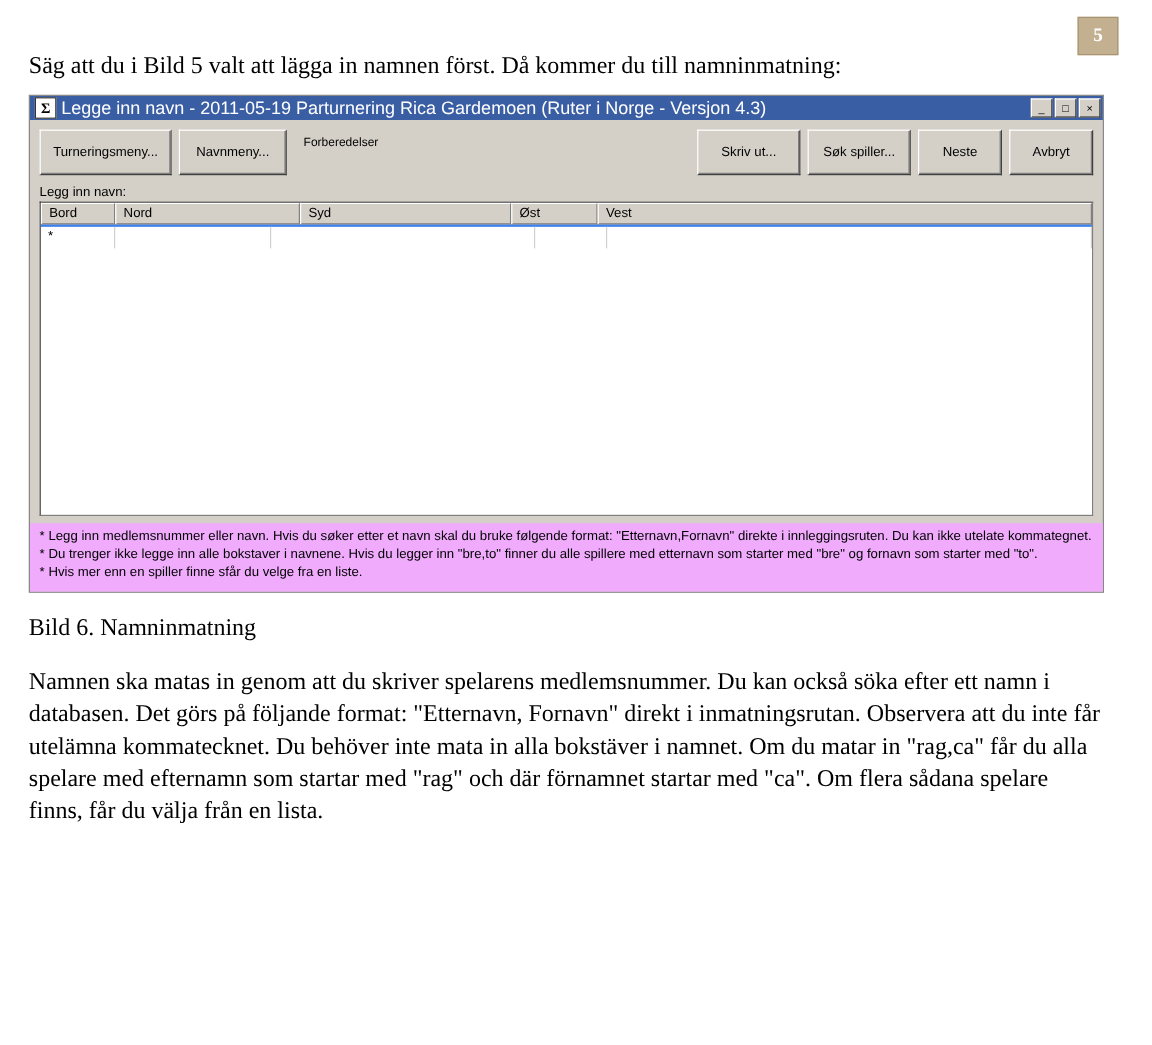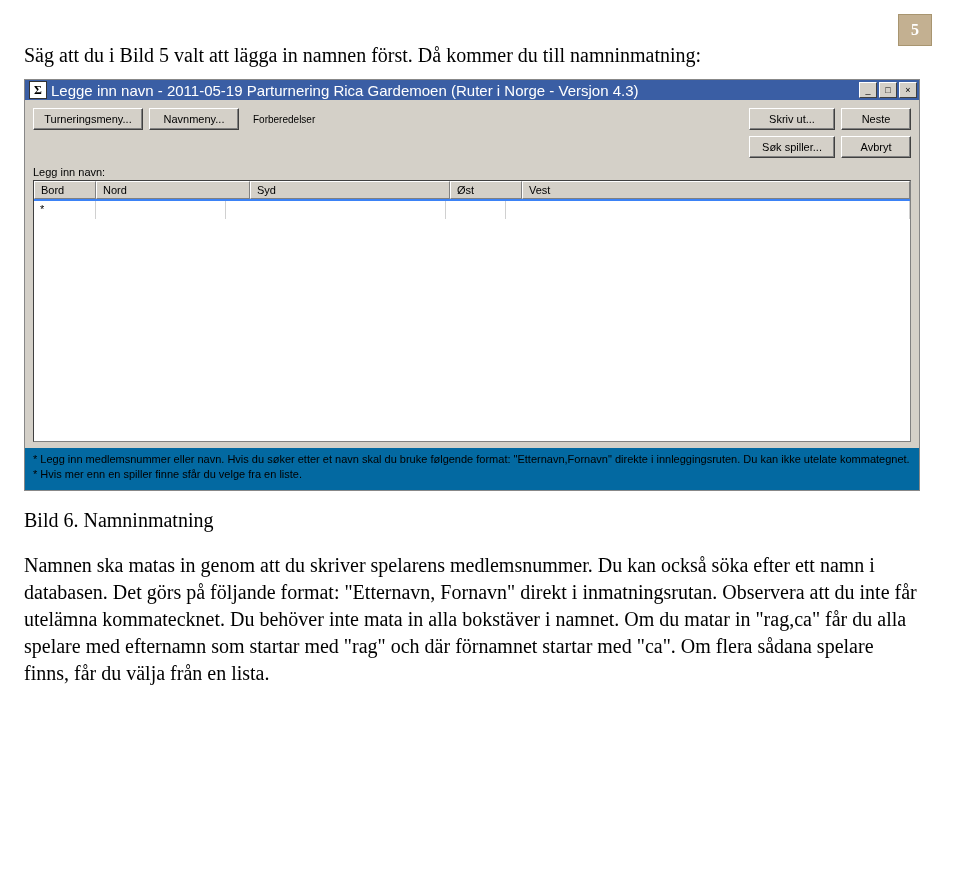--- a/index.html
+++ b/index.html
@@ -8,40 +8,40 @@
   .intro{font-size:20px;line-height:1.35;margin:18px 0 10px 0;max-width:780px}
   .screenshot{border:1px solid #888;background:#d4d0c8;font-family:Tahoma,Arial,sans-serif;font-size:11px;color:#000;margin:8px 0 18px 0;position:relative}
   .titlebar{display:flex;align-items:center;background:linear-gradient(to bottom,#3a5ea4,#3a5ea4);color:#fff;height:20px;padding:0 2px}
   .sigma{width:16px;height:16px;margin:0 4px 0 2px;background:#fff;border:1px solid #333;display:flex;align-items:center;justify-content:center;font-family:"Times New Roman",serif;font-size:12px;color:#000;font-weight:bold}
   .titlebar-text{flex:1;font-size:15px}
   .win-ctrls{display:flex}
   .win-ctrls span{width:16px;height:14px;background:#d4d0c8;border:1px solid #fff;border-right-color:#404040;border-bottom-color:#404040;margin-left:2px;display:flex;align-items:center;justify-content:center;font-size:9px;color:#000;font-family:Arial}
   .toolbar{display:flex;padding:8px 8px 4px 8px;gap:0}
   .tb-left{display:flex;gap:6px;flex-wrap:wrap}
   .tb-right{margin-left:auto;display:flex;gap:6px}
-  .tb-col{display:flex;flex-direction:column;gap:6px}
-  .btn{background:#d4d0c8;border:1px solid #fff;border-right-color:#404040;border-bottom-color:#404040;box-shadow:inset -1px -1px 0 #808080,inset 1px 1px 0 #d4d0c8;height:22px;padding:0 8px;display:inline-flex;align-items:center;justify-content:center;font-size:11px;min-width:70px;box-sizing:border-box}
+  .tb-col{display:flex;flex-direction:row;gap:6px}
+  .btn{background:#d4d0c8;border:1px solid #fff;border-right-color:#404040;border-bottom-color:#404040;box-shadow:inset -1px -1px 0 #808080,inset 1px 1px 0 #d4d0c8;height:38px;padding:0 8px;display:inline-flex;align-items:center;justify-content:center;font-size:11px;min-width:70px;box-sizing:border-box}
   .btn.disabled{color:#888}
   .lbl{font-size:11px;padding:4px 8px 2px 8px}
   .table-wrap{margin:0 8px 6px 8px;background:#fff;border:1px solid #808080;border-top-color:#404040;border-left-color:#404040;height:260px;overflow:hidden}
   .thead{display:flex;background:#d4d0c8;border-bottom:2px solid #3b82f6}
   .th{border:1px solid #fff;border-right-color:#808080;border-bottom-color:#808080;padding:2px 6px;font-size:11px;box-sizing:border-box}
   .th.bord{width:62px}
   .th.nord{width:154px}
-  .th.syd{width:200px}
+  .th.syd{width:176px}
   .th.ost{width:72px}
   .th.vest{flex:1}
   .trow{display:flex}
   .td{border-right:1px solid #d0d0d0;padding:2px 6px;font-size:11px;box-sizing:border-box;height:18px}
   .td.bord{width:62px}
   .td.nord{width:130px}
   .td.syd{width:220px}
   .td.ost{width:60px}
   .td.vest{flex:1}
-  .hints{padding:4px 8px 8px 8px;font-size:11px;line-height:1.35;background:#0369a1}
+  .hints{padding:4px 8px 8px 8px;font-size:11px;line-height:1.35;background:#f0abfc}
   .caption{font-size:20px;margin:18px 0 12px 0}
   .body-text{font-size:20px;line-height:1.35;max-width:900px}
   .underline{}
   .sec-row{display:flex;gap:6px;padding:0 8px 6px 8px}
   .static-label{height:22px;display:inline-flex;align-items:center;padding:0 8px;font-size:10px}
 </style>
 </head>
 <body>
 
 <div class="page">
@@ -95,20 +95,21 @@
         <div class="td bord">*</div>
         <div class="td nord"></div>
         <div class="td syd"></div>
         <div class="td ost"></div>
         <div class="td vest"></div>
       </div>
     </div>
 
     <div class="hints">
       <div>* Legg inn medlemsnummer eller navn. Hvis du søker etter et navn skal du bruke følgende format: "Etternavn,Fornavn" direkte i innleggingsruten. Du kan ikke utelate kommategnet.</div>
+      <div>* Du trenger ikke legge inn alle bokstaver i navnene. Hvis du legger inn "bre,to" finner du alle spillere med etternavn som starter med "bre" og fornavn som starter med "to".</div>
       <div>* Hvis mer enn en spiller finne sfår du velge fra en liste.</div>
     </div>
   </div>
 
   <p class="caption">Bild 6. Namninmatning</p>
 
   <p class="body-text">
     <span>Namnen ska matas in genom att du skriver spelarens medlemsnummer. Du kan också söka efter ett namn i databasen. Det görs på följande format: "Etternavn, Fornavn" direkt i inmatningsrutan. Observera att du </span><span class="underline">inte</span><span> får utelämna kommatecknet. Du behöver inte mata in alla bokstäver i namnet. Om du matar in "rag,ca" får du alla spelare med efternamn som startar med "rag" och där förnamnet startar med "ca". Om flera sådana spelare finns, får du välja från en lista.</span>
   </p>
 </div>

